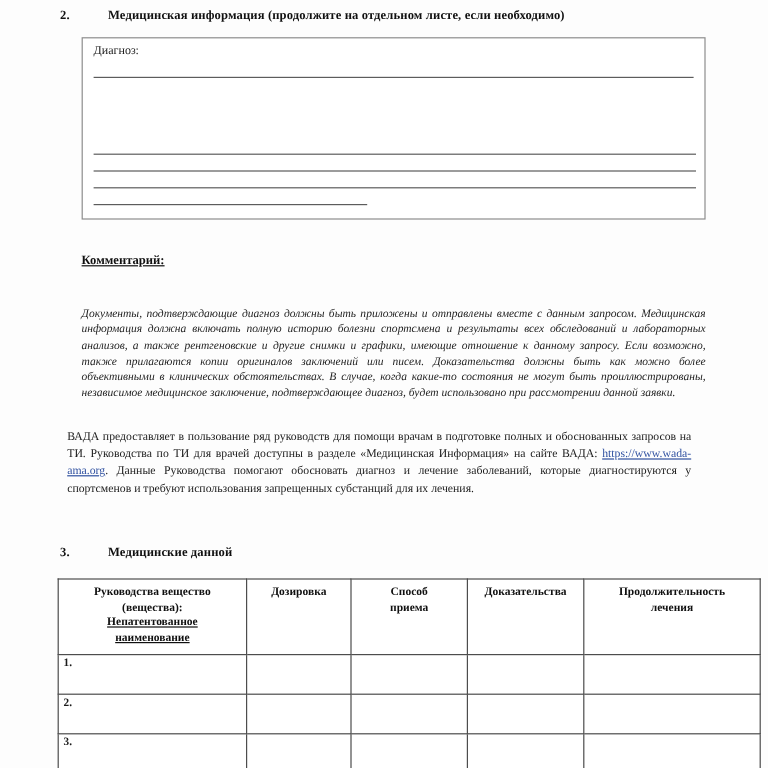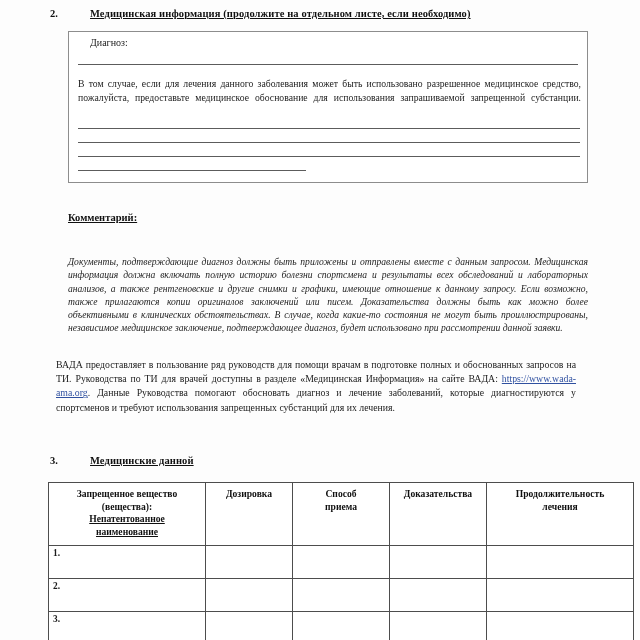--- a/index.html
+++ b/index.html
@@ -31,21 +31,20 @@
     letter-spacing: 0.1px;
     color: #101010;
   }
   .section-heading .num {
     width: 40px;
     flex: 0 0 40px;
     text-align: left;
   }
   .section-heading .ttl {
     flex: 1 1 auto;
-    text-decoration: underline;
   }
 
   #sec2-heading {
     position: absolute;
     left: 50px;
     top: 8px;
     width: 540px;
   }
 
   
@@ -58,21 +57,20 @@
     border: 1px solid #8d8d8d;
     background: #ffffff;
     box-sizing: border-box;
   }
   .diag-label {
     position: absolute;
     left: 9px;
     top: 5px;
     font-size: 10px;
     color: #1b1b1b;
-    margin-left: 12px;
   }
   .rule {
     position: absolute;
     height: 0;
     border-top: 1.5px solid #5c5c5c;
   }
   .rule.r0 { left: 9px; top: 32px;  width: 500px; }
   .diag-para {
     position: absolute;
     left: 9px;
@@ -183,42 +181,41 @@
 <div class="page">
 
   <div class="section-heading" id="sec2-heading">
     <span class="num">2.</span>
     <span class="ttl">Медицинская информация (продолжите на отдельном листе, если необходимо)</span>
   </div>
 
   <div class="diag-box">
     <div class="diag-label">Диагноз:</div>
     <div class="rule r0"></div>
-    <div class="diag-para">В том случае, если для лечения данного заболевания может быть использовано разрешенное медицинское средство, пожалуйста, предоставьте медицинское обоснование для использования запрашиваемой запрещенной субстанции.</div>
     <div class="rule r1"></div>
     <div class="rule r2"></div>
     <div class="rule r3"></div>
     <div class="rule r4"></div>
   </div>
 
   <div id="comment-title">Комментарий:</div>
   <div id="comment-body">Документы, подтверждающие диагноз должны быть приложены и отправлены вместе с данным запросом. Медицинская информация должна включать полную историю болезни спортсмена и результаты всех обследований и лабораторных анализов, а также рентгеновские и другие снимки и графики, имеющие отношение к данному запросу. Если возможно, также прилагаются копии оригиналов заключений или писем. Доказательства должны быть как можно более объективными в клинических обстоятельствах. В случае, когда какие-то состояния не могут быть проиллюстрированы, независимое медицинское заключение, подтверждающее диагноз, будет использовано при рассмотрении данной заявки.</div>
 
   <div id="wada-para"><span>ВАДА предоставляет в пользование ряд руководств для помощи врачам в подготовке полных и обоснованных запросов на ТИ. Руководства по ТИ для врачей доступны в разделе «Медицинская Информация» на сайте ВАДА: </span><span class="link">https://www.wada-ama.org</span><span>. Данные Руководства помогают обосновать диагноз и лечение заболеваний, которые диагностируются у  спортсменов и требуют использования запрещенных субстанций для их лечения.</span></div>
 
   <div class="section-heading" id="sec3-heading">
     <span class="num">3.</span>
     <span class="ttl">Медицинские данной</span>
   </div>
 
   <table class="med-table">
     <thead>
       <tr>
         <th class="col-1">
-          <span>Запрещенное вещество</span><br>
+          <span>Руководства вещество</span><br>
           <span>(вещества):</span>
           <span class="under">Непатентованное</span>
           <span class="under">наименование</span>
         </th>
         <th class="col-2">Дозировка</th>
         <th class="col-3">
           <span>Способ</span><br>
           <span>приема</span>
         </th>
         <th class="col-4">Доказательства</th>

